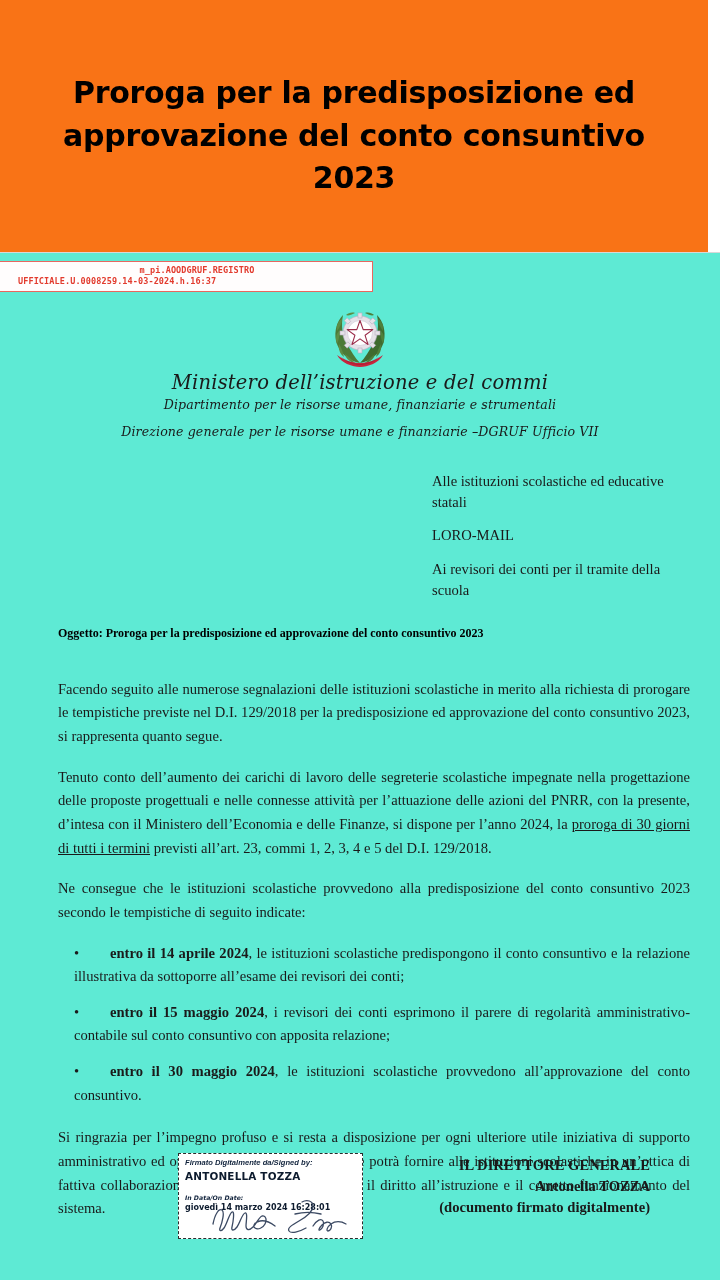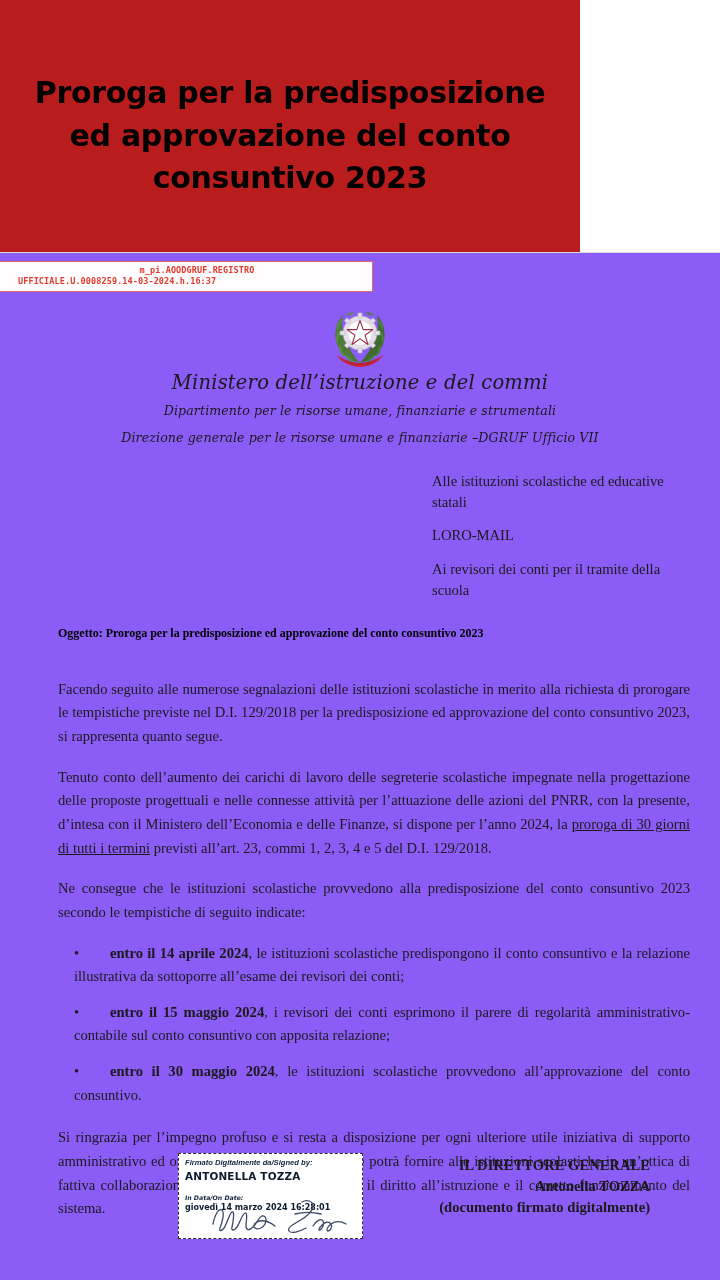--- a/index.html
+++ b/index.html
@@ -14,23 +14,23 @@
     font-family: "Liberation Serif", serif;
     color: #1a1a1a;
     overflow: hidden;
   }
 
   
   .title-banner {
     position: absolute;
     top: 0;
     left: 0;
-    width: 580px;
+    width: 708px;
     height: 252px;
-    background: #b91c1c;
+    background: #f97316;
     box-sizing: border-box;
     padding: 72px 30px 0 30px;
   }
   .doc-title {
     font-family: "DejaVu Sans", sans-serif;
     font-weight: bold;
     font-size: 30px;
     line-height: 1.42;
     text-align: center;
     letter-spacing: -0.3px;
@@ -38,21 +38,21 @@
     margin: 0;
   }
 
   
   .page-sheet {
     position: absolute;
     top: 252px;
     left: 0;
     width: 720px;
     height: 1028px;
-    background: #8b5cf6;
+    background: #5eead4;
     border-top: 1px solid #d8d8d8;
     box-sizing: border-box;
   }
 
   
   .protocol-stamp {
     position: absolute;
     top: 8px;
     left: -1px;
     width: 374px;
@@ -103,21 +103,20 @@
     line-height: 1.25;
     color: #1a1a1a;
     letter-spacing: 0.2px;
   }
   .dept-line {
     font-family: "DejaVu Serif", serif;
     font-style: italic;
     font-size: 12.6px;
     line-height: 1.55;
     color: #1a1a1a;
-    margin-top: 6px;
     letter-spacing: 0.1px;
   }
   .dept-line.second { margin-top: 7px; font-style: italic; }
 
   
   .addressee {
     position: absolute;
     top: 218px;
     left: 432px;
     width: 258px;

